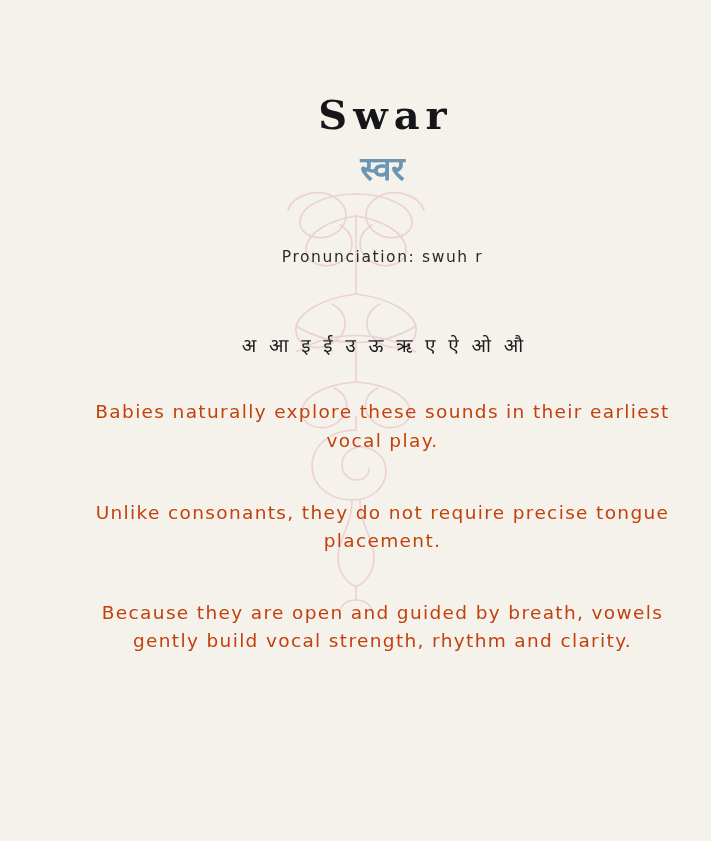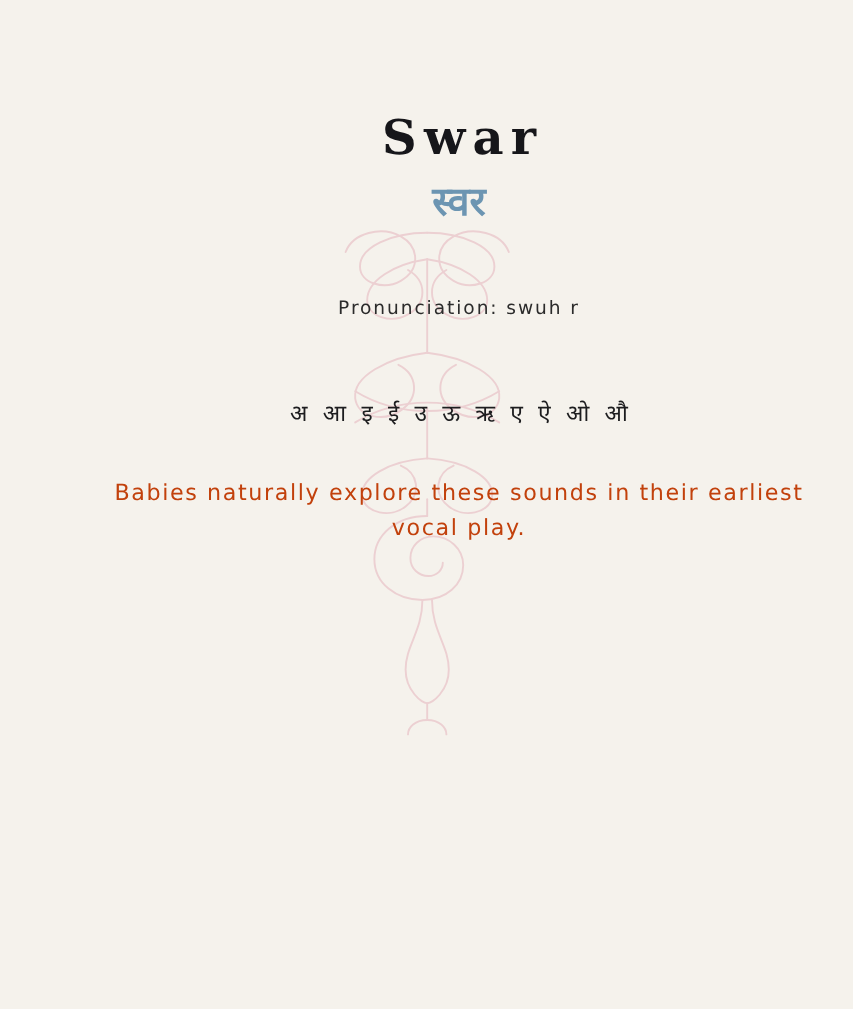--- a/index.html
+++ b/index.html
@@ -156,17 +156,19 @@
     <div class="title-devanagari">स्वर</div>
 
     <div class="pronunciation">
       <div>Pronunciation: swuh r</div>
     </div>
 
     <div class="vowel-row">अ आ इ ई उ ऊ ऋ ए ऐ ओ औ</div>
 
     <p class="body-block" id="para-1">Babies naturally explore these sounds in their earliest vocal play.</p>
 
+    <p class="body-block" id="para-2">Unlike consonants, they do not require precise tongue placement.</p>
 
+    <p class="body-block" id="para-3">Because they are open and guided by breath, vowels gently build vocal strength, rhythm and clarity.</p>
 
 
   </div>
 </div>
 
 </body></html>

